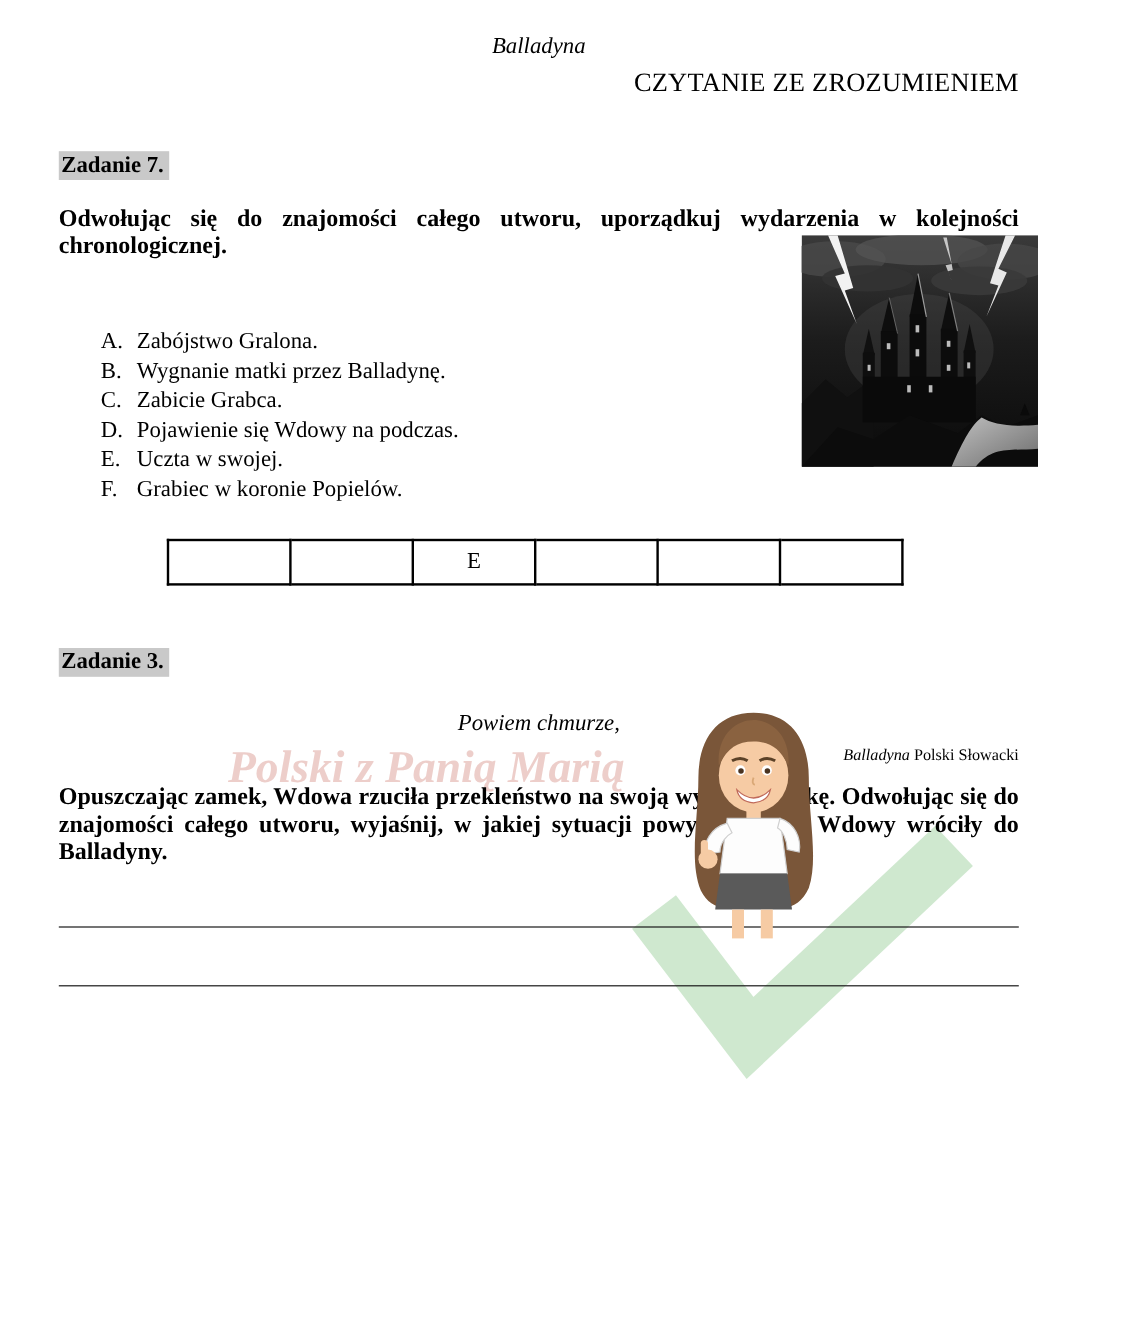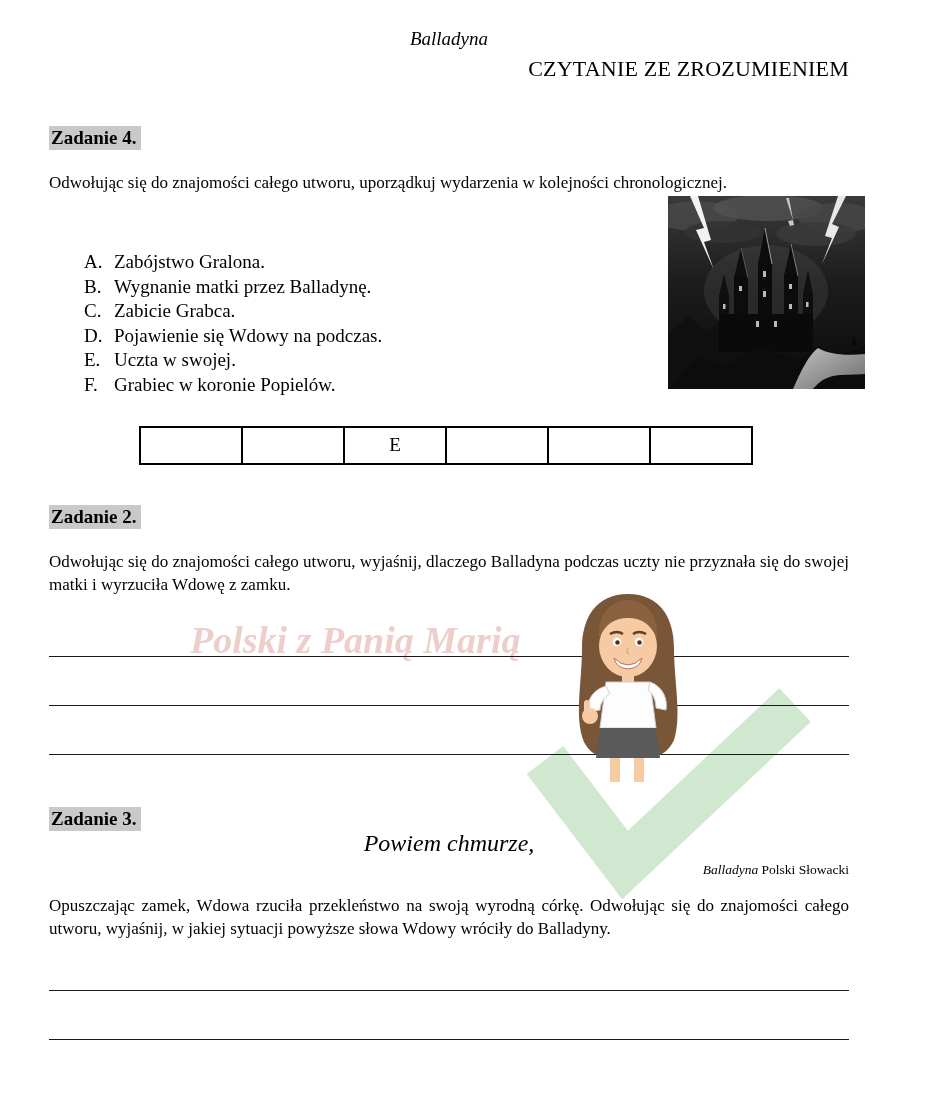--- a/index.html
+++ b/index.html
@@ -13,40 +13,40 @@
 
   .book-title { margin-top:28px; text-align:center; font-style:italic; font-size:19px; }
   .doc-title { margin-top:6px; text-align:right; font-weight:normal; font-size:22px; letter-spacing:0.2px; }
 
   .task-label-wrap { margin-top:44px; }
   .task-label {
     display:inline-block; background:#c9c9c9; font-weight:bold; font-size:19px;
     padding:1px 4px 1px 2px;
   }
   .instruction {
-    margin-top:21px; font-weight:normal; font-size:17px; line-height:23px;
+    margin-top:21px; font-weight:bold; font-size:20px; line-height:23px;
     text-align:justify;
   }
   .options { margin:56px 0 0 35px; font-size:19px; }
   .option { display:flex; line-height:24.6px; }
   .option .letter { width:30px; flex:0 0 30px; }
 
   .answer-table { margin:28px 0 0 90px; border-collapse:collapse; }
   .answer-table td {
     width:102px; height:37px; border:2px solid #000;
     text-align:center; vertical-align:middle; font-size:19px;
   }
 
   .lines { margin-top:12px; }
   .answer-line { height:49px; border-bottom:1.2px solid #1a1a1a; }
 
   .t2-label-wrap { margin-top:40px; }
   .t3-label-wrap { margin-top:52px; }
 
-  .quote { text-align:center; font-style:italic; font-size:24px; line-height:25.5px; }
+  .quote { margin-top:26px; text-align:center; font-style:italic; font-size:19px; line-height:25.5px; }
   .attribution { margin-top:6px; text-align:right; font-size:13.5px; }
   .attribution .attr-italic { font-style:italic; }
   .instruction-3 { margin-top:16px; }
   .lines-3 { margin-top:2px; }
 
   
   .castle { position:absolute; left:668px; top:196px; z-index:3; display:block; }
   .watermark-text {
     position:absolute; left:190px; top:618px; z-index:1;
     font-style:italic; font-weight:bold; font-size:38px;
@@ -144,21 +144,21 @@
     <rect x="72" y="168" width="10" height="24" fill="#f6cba4"></rect>
   </svg>
 
   <div class="content">
 
     <div class="book-title">Balladyna</div>
     <div class="doc-title">CZYTANIE ZE ZROZUMIENIEM</div>
 
     <section>
       <div class="task-label-wrap">
-        <span class="task-label">Zadanie 4.</span>
+        <span class="task-label">Zadanie 7.</span>
       </div>
       <p class="instruction">Odwołując się do znajomości całego utworu, uporządkuj wydarzenia w kolejności chronologicznej.</p>
 
       <div class="options">
         <div class="option">
           <span class="letter">A.</span>
           <span class="opt-text">Zabójstwo Gralona.</span>
         </div>
         <div class="option">
           <span class="letter">B.</span>
@@ -189,31 +189,20 @@
           <td></td>
           <td>E</td>
           <td></td>
           <td></td>
           <td></td>
         </tr>
       </tbody>
         </table>
     </section>
 
-    <section>
-      <div class="task-label-wrap t2-label-wrap">
-        <span class="task-label">Zadanie 2.</span>
-      </div>
-      <p class="instruction">Odwołując się do znajomości całego utworu, wyjaśnij, dlaczego Balladyna podczas uczty nie przyznała się do swojej matki i wyrzuciła Wdowę z zamku.</p>
-      <div class="lines">
-        <div class="answer-line"></div>
-        <div class="answer-line"></div>
-        <div class="answer-line"></div>
-      </div>
-    </section>
 
     <section>
       <div class="task-label-wrap t3-label-wrap">
         <span class="task-label">Zadanie 3.</span>
       </div>
       <div class="quote">
         <div>Powiem chmurze,</div>
       </div>
       <div class="attribution">
         <span class="attr-italic">Balladyna</span><span> Polski Słowacki</span>

